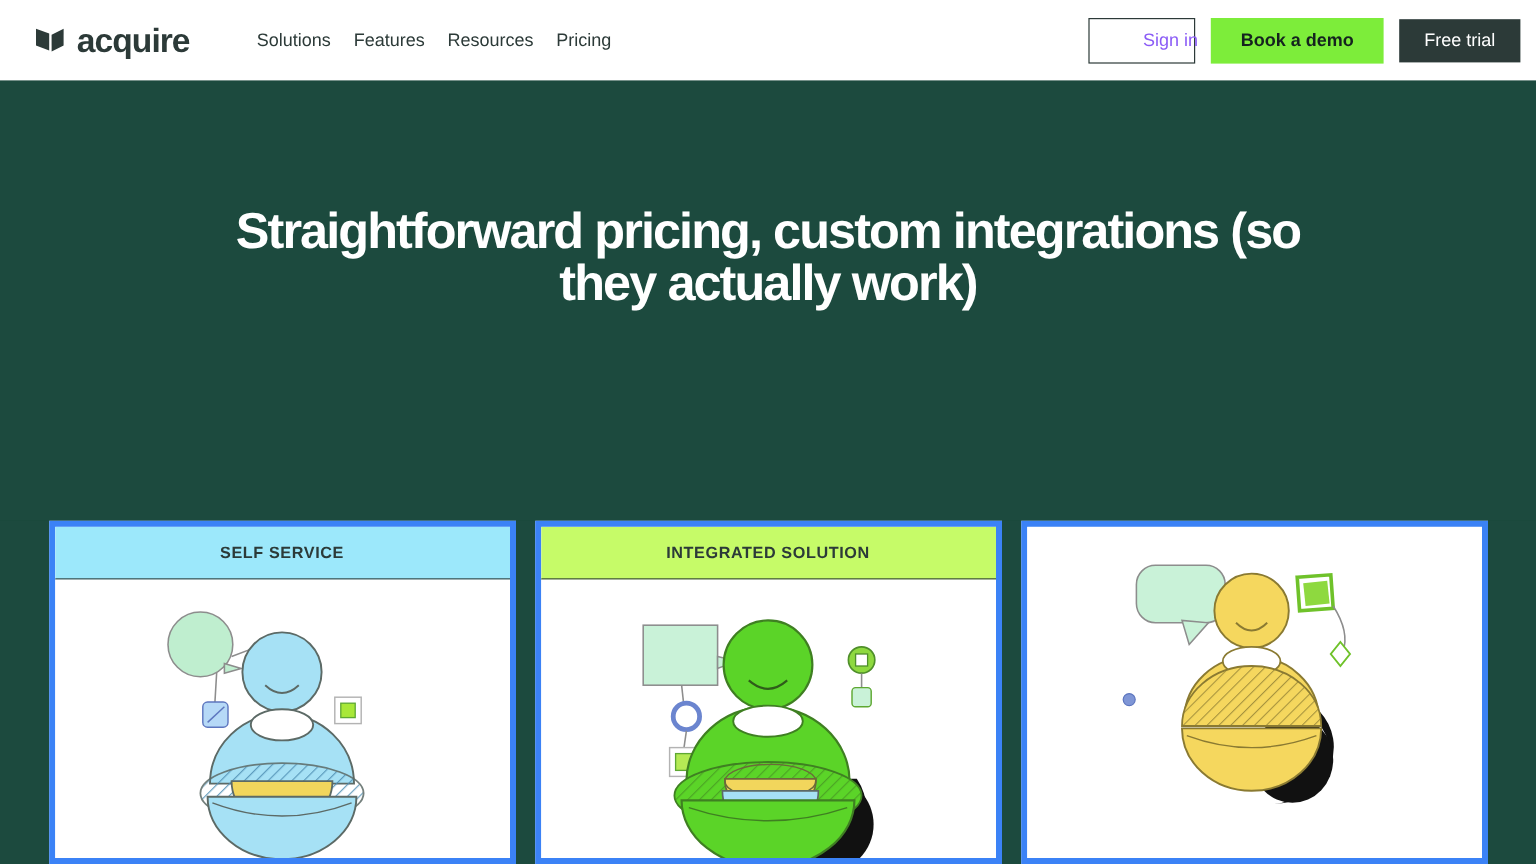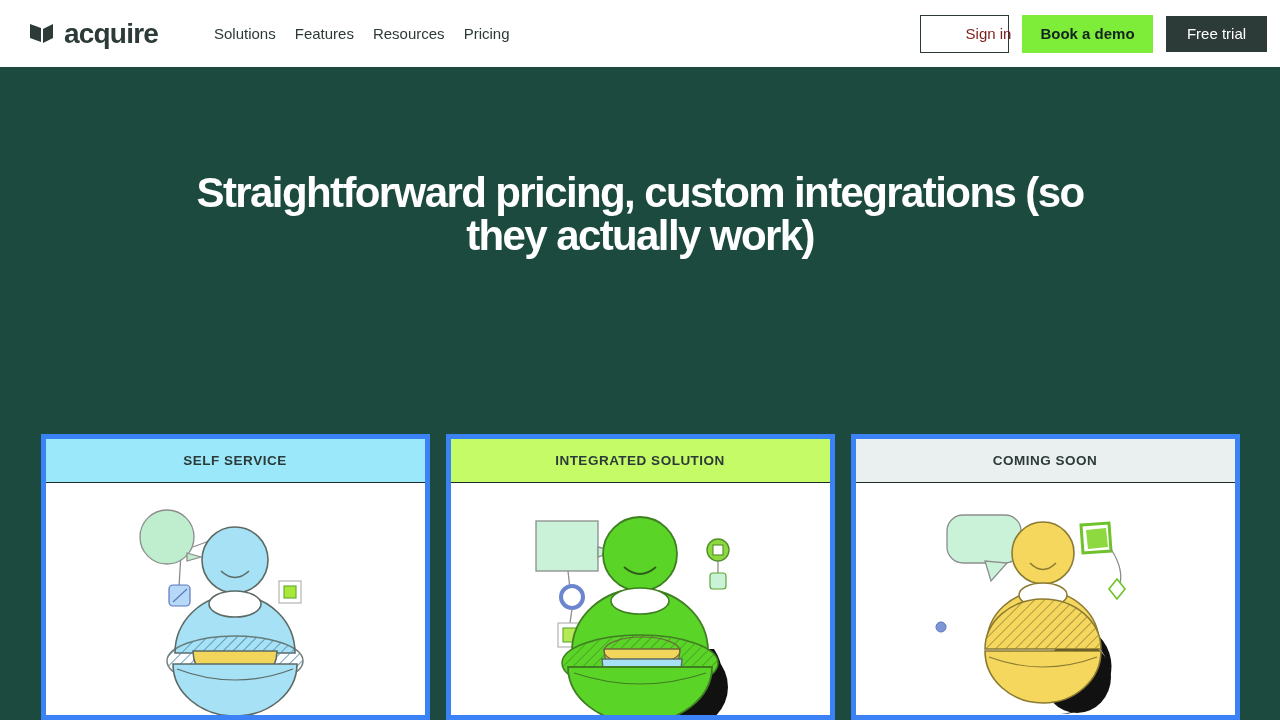--- a/index.html
+++ b/index.html
@@ -37,24 +37,24 @@
     display:flex; align-items:center; gap:13px;
   }
   .btn{
     font-size:15px; font-weight:500; line-height:1;
     display:flex; align-items:center; justify-content:center;
     cursor:pointer; white-space:nowrap; border:none;
     font-family:"Liberation Sans", sans-serif;
   }
   .btn-signin{
     width:89px; height:38px; background:#ffffff;
-    color:#7f1d1d; border:1px solid #2c3a38;padding-left:48px;
+    color:#8b5cf6; border:1px solid #2c3a38;padding-left:48px;
   }
   .btn-demo{
-    width:131px; height:38px; background:#7ded3a; color:#15231f;
+    width:144px; height:38px; background:#7ded3a; color:#15231f;
     font-weight:700;
   }
   .btn-trial{
     width:101px; height:36px; background:#2c3a38; color:#ffffff;
     font-weight:500; margin-right:13px;
   }
 
   
   .hero{
     width:1280px; height:367px; background:#1c4a3e;
@@ -209,23 +209,20 @@
         <path d="M84 148 a38 34 0 0 0 76 0 Z" fill="#f2d65c" stroke="#6a6a3a" stroke-width="1.4"></path>
         <ellipse cx="122" cy="150" rx="38" ry="14" fill="none" stroke="#6a6a3a" stroke-width="1.2"></ellipse>
         <path d="M82 158 a40 38 0 0 0 80 0 Z" fill="#a6e1f5" stroke="#5c6a66" stroke-width="1.4"></path>
         <path d="M48 166 a72 56 0 0 0 144 0 Z" fill="#5bd428" stroke="#3f7f22" stroke-width="1.8"></path>
         <path d="M54 172 q66 22 132 0" stroke="#3f7f22" stroke-width="1.2" fill="none"></path>
       </svg>
     </div>
   </div>
 
   <div class="card">
-    <div class="card-head c-grey">
-      <span>COMING SOON</span>
-    </div>
     <div class="card-body">
       <svg class="illus" viewBox="0 0 240 230">
 
         <rect x="22" y="14" width="74" height="48" rx="16" fill="#c9f2d8" stroke="#8d8d8d" stroke-width="1.3"></rect>
         <path d="M60 60 L66 80 L82 62 Z" fill="#c9f2d8" stroke="#8d8d8d" stroke-width="1.3"></path>
 
         <circle cx="16" cy="126" r="5" fill="#7f96d6" stroke="#5d76bf" stroke-width="1"></circle>
 
         <path d="M156 24 L184 22 L186 50 L158 52 Z" fill="#ffffff" stroke="#6fc22a" stroke-width="3"></path>
         <path d="M161 29 L181 27 L183 46 L163 48 Z" fill="#8ed93f"></path>

